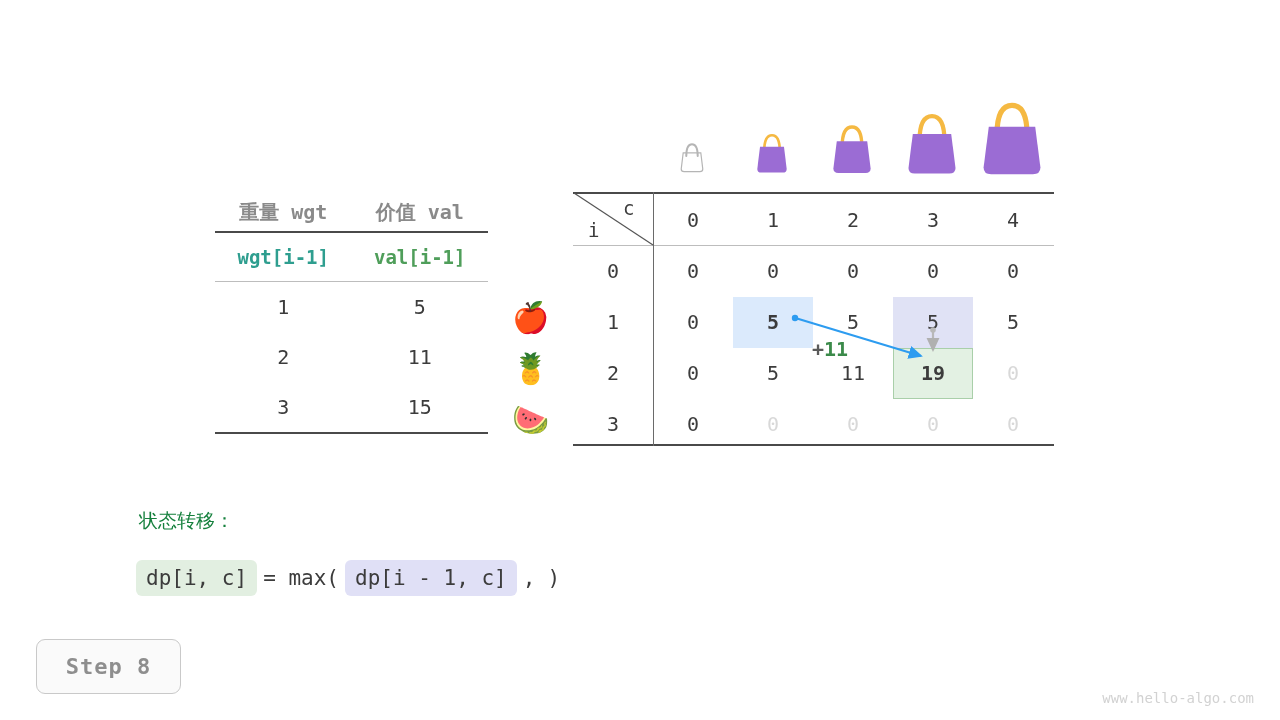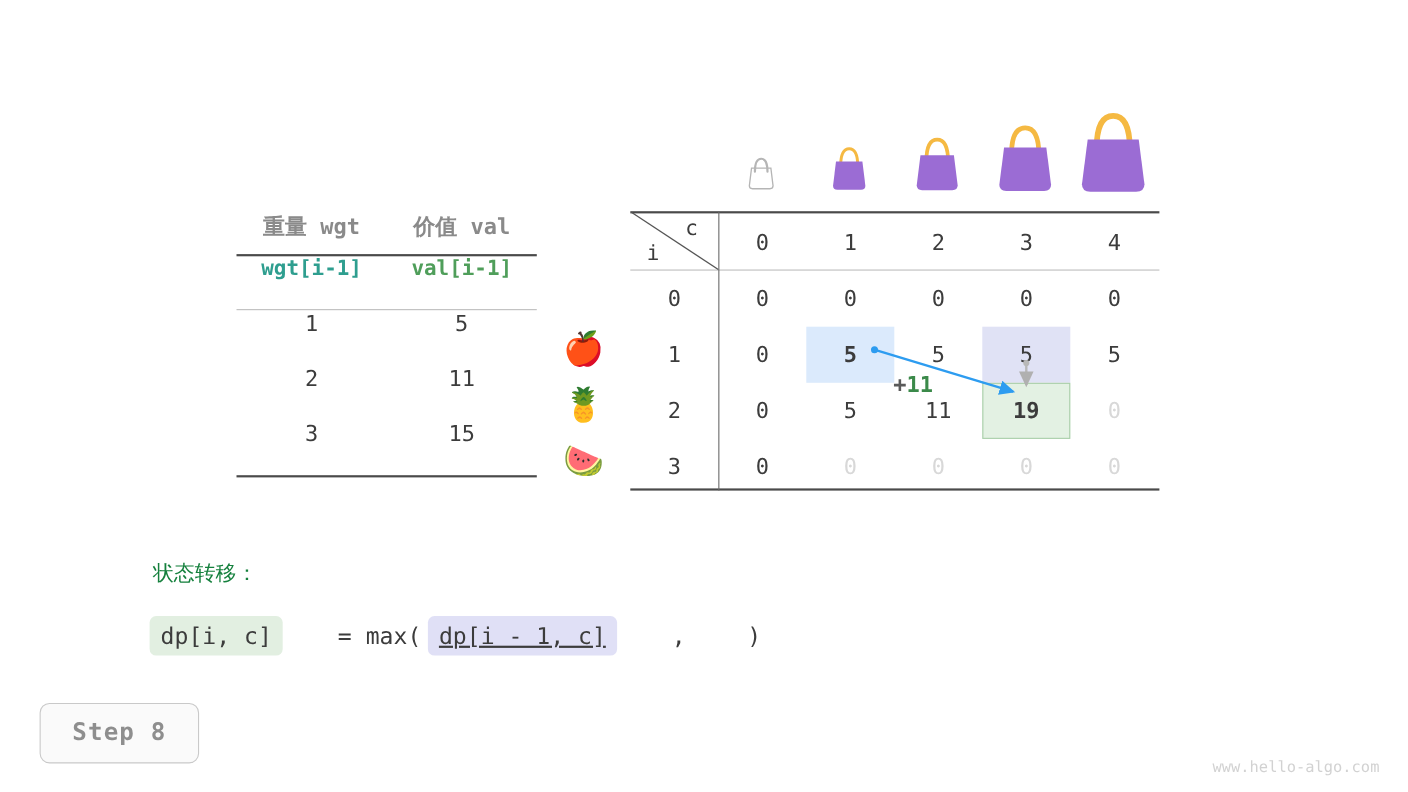--- a/index.html
+++ b/index.html
@@ -14,21 +14,21 @@
 
   
   #item-table {
     position: absolute;
     left: 215px; top: 193px;
     width: 273px;
   }
   #item-table .row {
     display: flex;
     height: 50px;
-    align-items: flex-start;
+    align-items: center;
   }
   #item-table .cell {
     flex: 1 1 50%;
     text-align: center;
     font-family: "DejaVu Sans Mono", monospace;
     font-size: 20px;
     color: #3c3c3c;
   }
   #item-table .hdr-row { height: 38px; }
   #item-table .hdr-row .cell {
@@ -124,23 +124,23 @@
     position:absolute; left:136px; top:560px;
     display:flex; align-items:center;
     font-family:"DejaVu Sans Mono", monospace;
     font-size:21px; color:#3c3c3c;
     white-space:pre;
   }
   #formula .chip {
     padding:6px 10px; border-radius:6px; display:inline-block;
   }
   #formula .chip-green  { background:#e2efe1; }
-  #formula .chip-purple { background:#e0e0f6;text-decoration:underline; }
+  #formula .chip-purple { background:#e0e0f6; }
   #formula .chip-blue   { background:#d9ecfa; font-weight:bold; }
-  #formula .plain { padding:0 6px;margin-left:44px; }
+  #formula .plain { padding:0 6px; }
   #formula .tok-wgt { color:#2e9e8f; }
   #formula .tok-val { color:#4f9e5a; }
 
   
   #step-badge {
     position:absolute; left:36px; top:639px;
     width:145px; height:55px;
     border:1px solid #c9c9c9; border-radius:9px;
     background:#fafafa;
     display:flex; align-items:center; justify-content:center;

